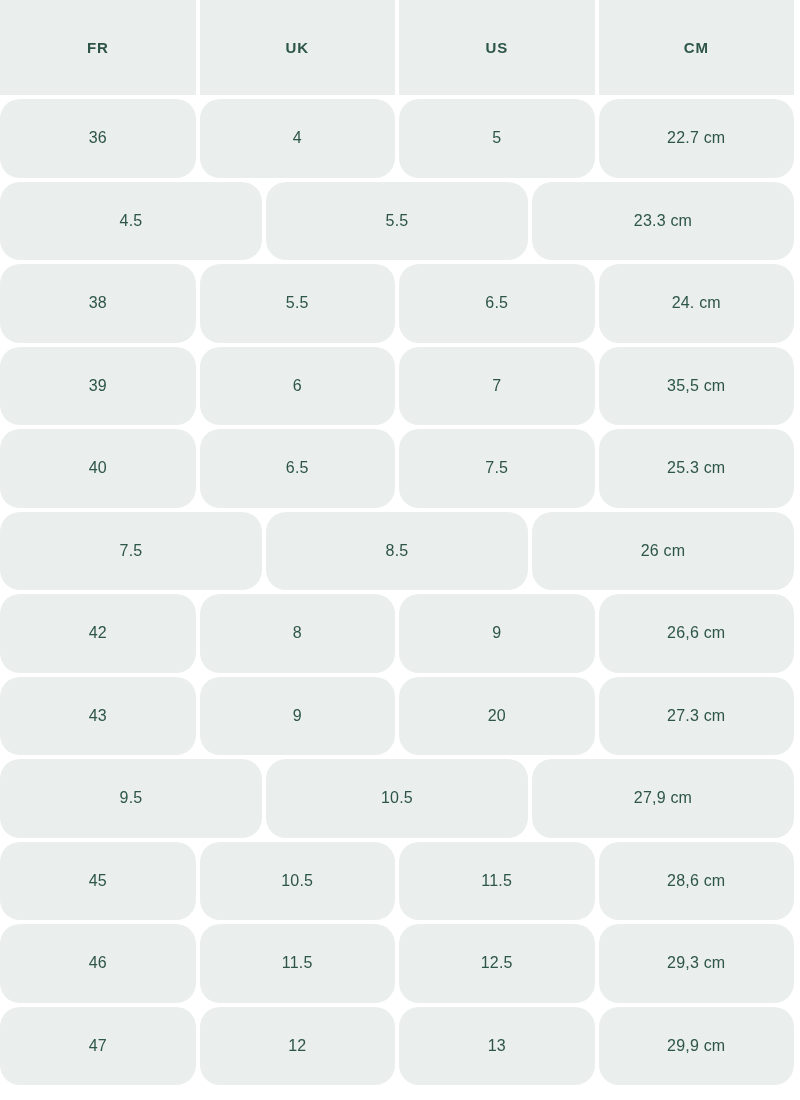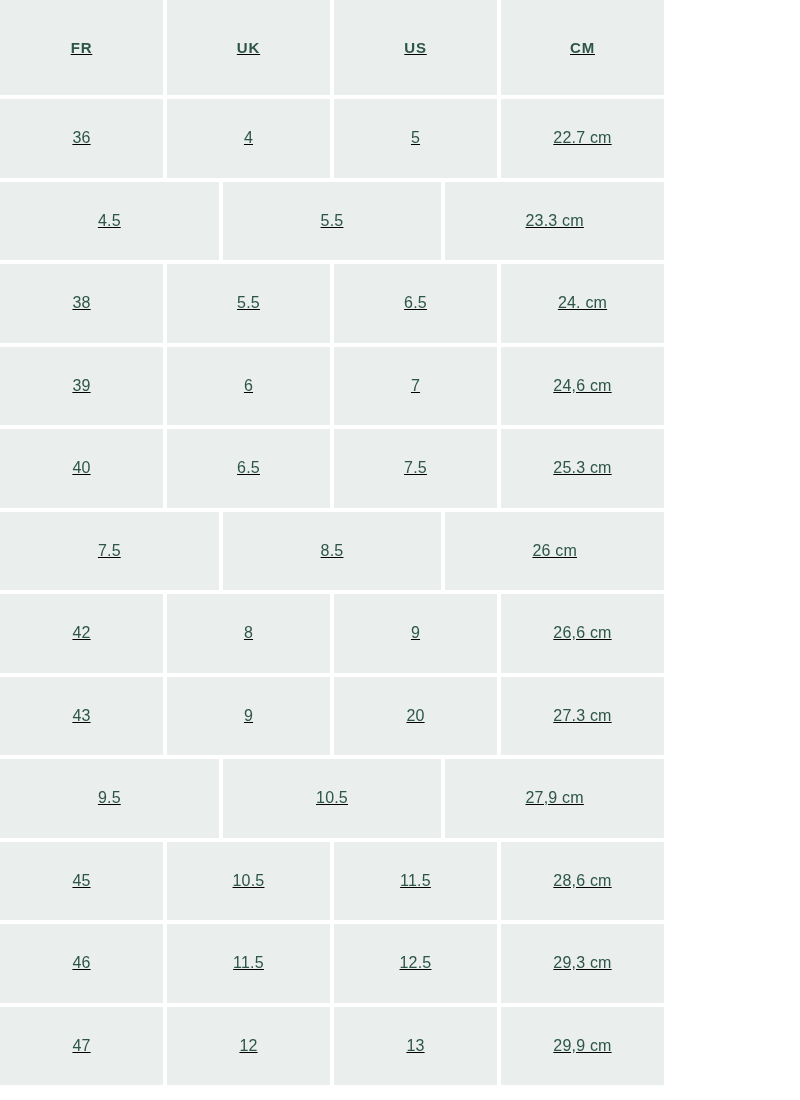--- a/index.html
+++ b/index.html
@@ -15,24 +15,23 @@
     font-family: "Liberation Sans", "DejaVu Sans", sans-serif;
   }
 
   #size-chart {
     width: 800px;
     background: #ffffff;
   }
 
   .chart-row {
     display: flex;
-    width: 664px;
+    width: 794px;
     gap: 4px;
     margin-bottom: 4px;
-    text-decoration: underline;
   }
 
   .chart-cell {
     flex: 1 1 0;
     min-width: 0;
     background: #eaeeed;
     display: flex;
     align-items: center;
     justify-content: center;
     text-align: center;
@@ -44,20 +43,21 @@
     height: 95px;
     font-size: 15px;
     font-weight: 700;
     letter-spacing: 0.8px;
   }
 
   .data-row .chart-cell {
     height: 78.5px;
     font-size: 16px;
     font-weight: 400;
+    border-radius: 20px;
   }
 </style>
 </head>
 <body>
 
 <div id="size-chart">
     <div class="chart-row header-row">
       <div class="chart-cell">FR</div>
       <div class="chart-cell">UK</div>
       <div class="chart-cell">US</div>
@@ -77,21 +77,21 @@
     <div class="chart-row data-row">
       <div class="chart-cell">38</div>
       <div class="chart-cell">5.5</div>
       <div class="chart-cell">6.5</div>
       <div class="chart-cell">24. cm</div>
     </div>
     <div class="chart-row data-row">
       <div class="chart-cell">39</div>
       <div class="chart-cell">6</div>
       <div class="chart-cell">7</div>
-      <div class="chart-cell">24,6 cm</div>
+      <div class="chart-cell">35,5 cm</div>
     </div>
     <div class="chart-row data-row">
       <div class="chart-cell">40</div>
       <div class="chart-cell">6.5</div>
       <div class="chart-cell">7.5</div>
       <div class="chart-cell">25.3 cm</div>
     </div>
     <div class="chart-row data-row">
       <div class="chart-cell">7.5</div>
       <div class="chart-cell">8.5</div>

